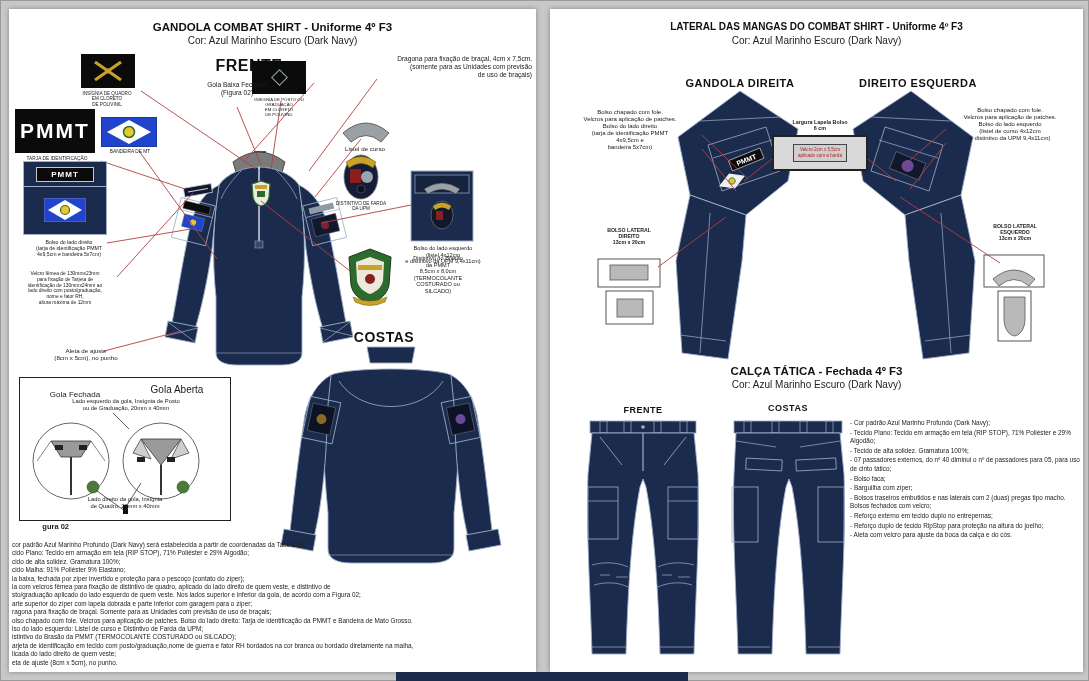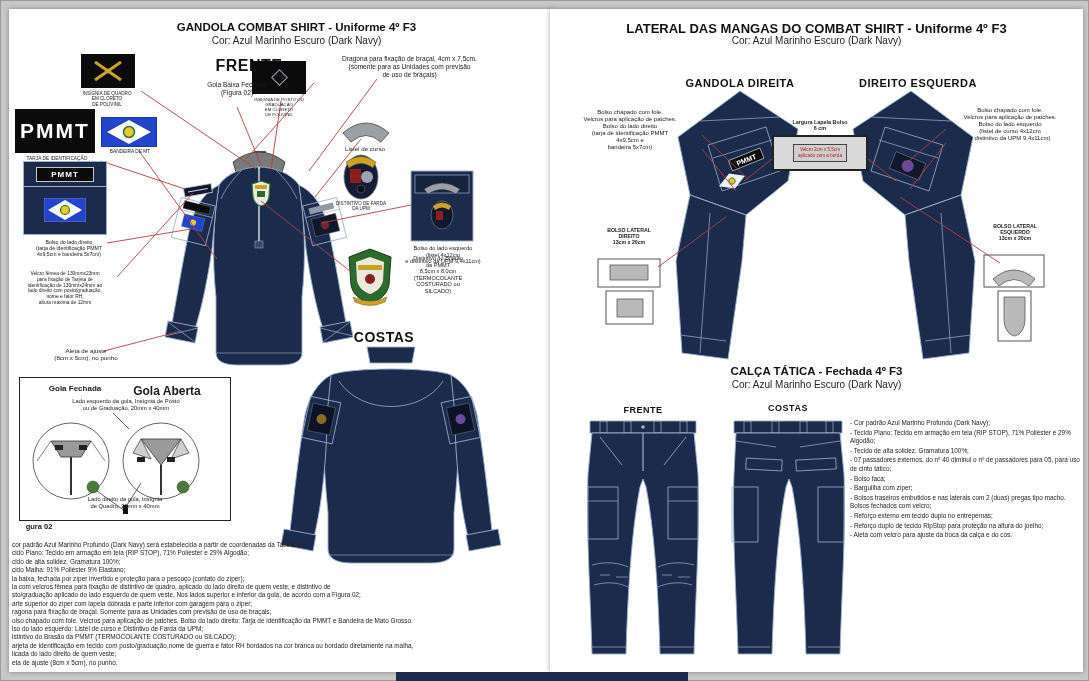--- a/index.html
+++ b/index.html
@@ -1,24 +1,24 @@
 <!DOCTYPE html>
 <html><head>
 <meta charset="utf-8">
 <style>
   html,body{margin:0;padding:0;}
   body{width:1089px;height:681px;background:#c8c8c8;position:relative;overflow:hidden;
        font-family:"Liberation Sans","DejaVu Sans",sans-serif;}
   .canvas{position:absolute;inset:0;border:1px solid #9a9a9a;box-sizing:border-box;}
   .page{position:absolute;background:#ffffff;box-shadow:0 0 5px rgba(0,0,0,.35);}
-  #page1{left:8px;top:8px;width:527px;height:663px;padding-left:16px;}
+  #page1{left:8px;top:8px;width:527px;height:663px;}
   #page2{left:549px;top:8px;width:533px;height:663px;}
   .draw{position:absolute;left:0;top:0;z-index:1;}
   .lbl{position:absolute;z-index:2;color:#1a1a1a;white-space:pre-line;text-align:center;line-height:1.18;}
-  .lbl.lft{text-align:center;}
+  .lbl.lft{text-align:right;}
   .ttl{position:absolute;z-index:2;width:100%;text-align:center;font-weight:bold;color:#111;}
   .sub{position:absolute;z-index:2;width:100%;text-align:center;color:#222;}
   .hd{position:absolute;z-index:2;font-weight:bold;color:#111;text-align:center;letter-spacing:.5px;}
   .patch-black{position:absolute;z-index:2;background:#0b0b0b;display:flex;align-items:center;justify-content:center;}
   .pmmt-big{color:#fff;font-weight:bold;font-size:21px;letter-spacing:2px;font-family:"Liberation Sans",sans-serif;}
   .flag{position:absolute;z-index:2;}
   .mock{position:absolute;z-index:2;background:#1b2b4e;border:1px solid #9fb0c8;box-sizing:border-box;}
   .mock .flap{border-bottom:1px solid #9fb0c8;display:flex;align-items:center;justify-content:center;}
   .tape{background:#0b0b0b;border:1px solid #c8c8c8;color:#fff;font-weight:bold;display:flex;align-items:center;justify-content:center;}
   .fig-box{position:absolute;z-index:2;border:1.5px solid #222;box-sizing:border-box;}
@@ -254,22 +254,22 @@
 (listel 4x12cm
 e distintivo da UPM 9,4x11cm)</div>
     <div class="lbl" style="left:386px;top:246px;width:86px;font-size:5.6px;">Distintivo do Brasão
 da PMMT
 8,5cm x 8,0cm
 (TERMOCOLANTE
 COSTURADO ou
 SILCADO)</div>
 
     <div class="fig-box" style="left:10px;top:368px;width:212px;height:144px;">
-      <div class="lbl" style="left:12px;top:6px;width:86px;font-size:8px;font-weight:bold;">Gola Fechada</div>
-      <div class="lbl" style="left:104px;top:6px;width:86px;font-size:12px;font-weight:bold;">Gola Aberta</div>
+      <div class="lbl" style="left:12px;top:12px;width:86px;font-size:8px;font-weight:normal;">Gola Fechada</div>
+      <div class="lbl" style="left:114px;top:6px;width:86px;font-size:10px;font-weight:normal;">Gola Aberta</div>
       <div class="lbl" style="left:18px;top:20px;width:176px;font-size:5.8px;">Lado esquerdo da gola, Insígnia de Posto
 ou de Graduação, 20mm x 40mm</div>
       <div class="lbl" style="left:30px;top:118px;width:150px;font-size:5.8px;">Lado direito da gola, Insígnia
 de Quadro, 20mm x 40mm</div>
     </div>
     <div class="lbl lft" style="left:0px;top:514px;width:60px;font-size:7.5px;font-weight:bold;">gura 02</div>
 
     <div class="notes" style="left:3px;top:532px;width:520px;">
         <div>cor padrão Azul Marinho Profundo (Dark Navy) será estabelecida a partir de coordenadas da Tabela 01;</div>
         <div>cido Plano: Tecido em armação em tela (RIP STOP), 71% Poliéster e 29% Algodão;</div>
@@ -379,21 +379,21 @@
         <path d="M186,424 L290,424 L294,465 C296,520 292,575 290,645 L256,645 C254,575 250,520 242,478 L239,470 L236,478 C228,520 224,575 222,645 L188,645 C186,575 182,520 184,465 Z" fill="#1b2b4e" stroke="#9fb0c8" stroke-width="0.9"></path>
         <path d="M186,432 L226,438 M290,432 L250,438" stroke="#9fb0c8" stroke-width="0.7"></path>
         <rect x="196" y="450" width="36" height="11" fill="none" stroke="#9fb0c8" stroke-width="0.8" transform="rotate(3 214 455)"></rect>
         <rect x="246" y="450" width="40" height="11" fill="none" stroke="#9fb0c8" stroke-width="0.8" transform="rotate(-3 266 455)"></rect>
         <rect x="182" y="478" width="26" height="55" fill="none" stroke="#9fb0c8" stroke-width="0.8"></rect>
         <rect x="268" y="478" width="26" height="55" fill="none" stroke="#9fb0c8" stroke-width="0.8"></rect>
         <path d="M188,638 h32 M258,638 h32" stroke="#9fb0c8" stroke-width="0.7"></path>
       </g>
     </svg>
 
-    <div class="ttl" style="top:12px;font-size:13px;">LATERAL DAS MANGAS DO COMBAT SHIRT - Uniforme 4º F3</div>
+    <div class="ttl" style="top:12px;font-size:10px;">LATERAL DAS MANGAS DO COMBAT SHIRT - Uniforme 4º F3</div>
     <div class="sub" style="top:26px;font-size:10px;">Cor: Azul Marinho Escuro (Dark Navy)</div>
 
     <div class="hd" style="left:115px;top:68px;width:150px;font-size:11px;">GANDOLA DIREITA</div>
     <div class="hd" style="left:288px;top:68px;width:160px;font-size:11px;">DIREITO ESQUERDA</div>
 
     <div class="lbl" style="left:4px;top:100px;width:152px;font-size:6px;">Bolso chapado com fole.
 Velcros para aplicação de patches.
 Bolso do lado direito
 (tarja de identificação PMMT
 4x9,5cm e

